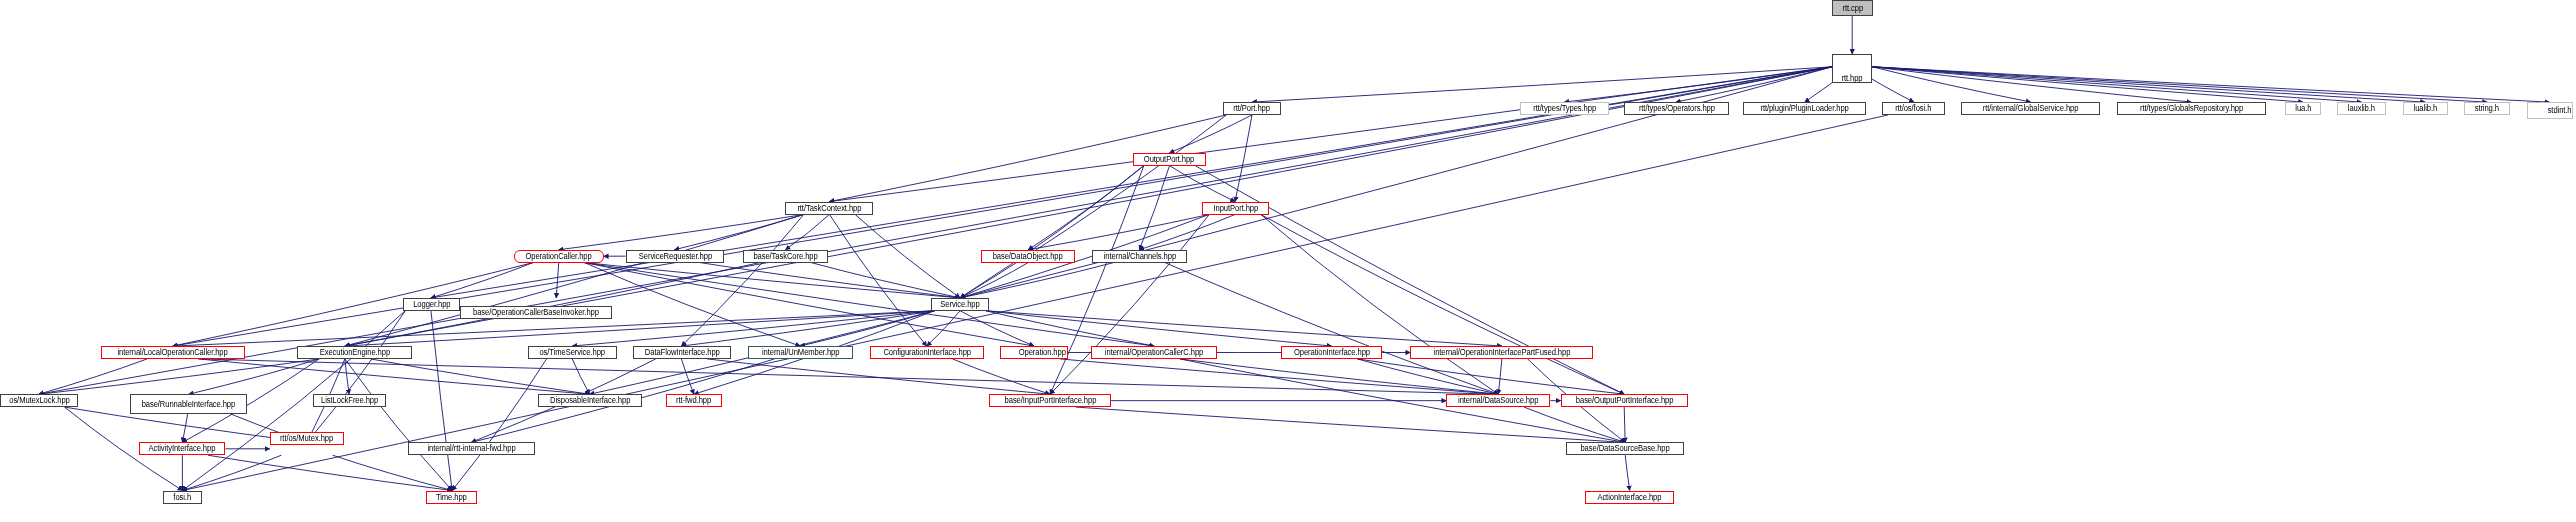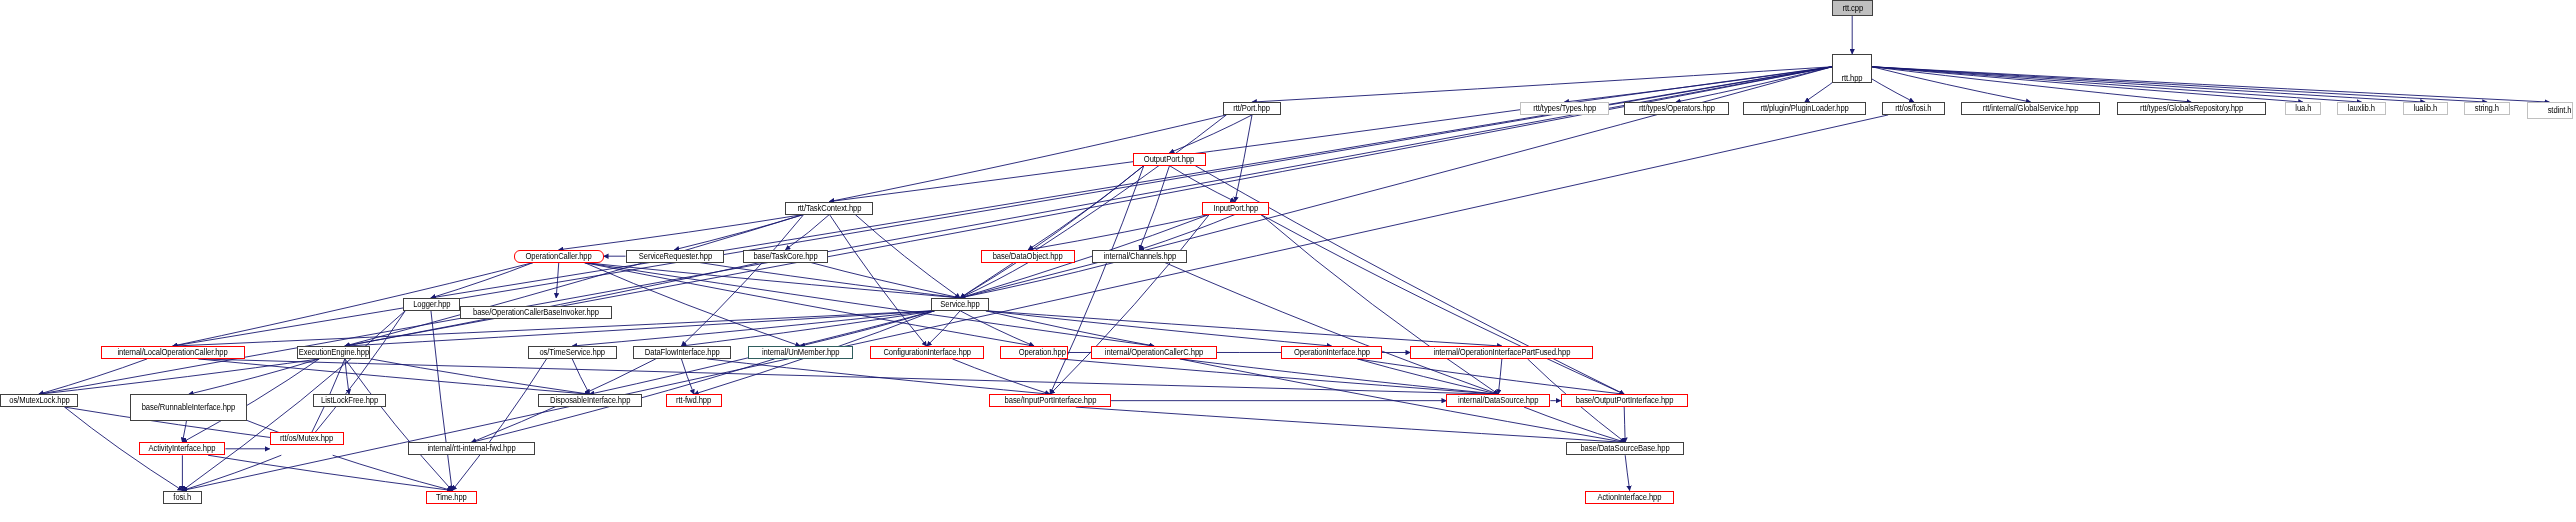--- a/index.html
+++ b/index.html
@@ -259,21 +259,21 @@
       </div>
       <div class="gnode " style="left: 460px; top: 298px; width: 152px; height: 13px; margin-top: 8px;">
         <span class="lbl">base/OperationCallerBaseInvoker.hpp</span>
       </div>
       <div class="gnode " style="left: 931px; top: 298px; width: 58px; height: 13px;">
         <span class="lbl">Service.hpp</span>
       </div>
       <div class="gnode red" style="left: 101px; top: 346px; width: 144px; height: 13px;">
         <span class="lbl">internal/LocalOperationCaller.hpp</span>
       </div>
-      <div class="gnode " style="left: 297px; top: 346px; width: 73px; height: 13px;">
+      <div class="gnode " style="left: 297px; top: 346px; width: 115px; height: 13px;">
         <span class="lbl">ExecutionEngine.hpp</span>
       </div>
       <div class="gnode " style="left: 528px; top: 346px; width: 89px; height: 13px;">
         <span class="lbl">os/TimeService.hpp</span>
       </div>
       <div class="gnode " style="left: 633px; top: 346px; width: 98px; height: 13px;">
         <span class="lbl">DataFlowInterface.hpp</span>
       </div>
       <div class="gnode teal" style="left: 748px; top: 346px; width: 105px; height: 13px;">
         <span class="lbl">internal/UnMember.hpp</span>
@@ -289,21 +289,21 @@
       </div>
       <div class="gnode red" style="left: 1281px; top: 346px; width: 101px; height: 13px;">
         <span class="lbl">OperationInterface.hpp</span>
       </div>
       <div class="gnode red" style="left: 1410px; top: 346px; width: 183px; height: 13px;">
         <span class="lbl">internal/OperationInterfacePartFused.hpp</span>
       </div>
       <div class="gnode " style="left: 0px; top: 394px; width: 78px; height: 13px;">
         <span class="lbl">os/MutexLock.hpp</span>
       </div>
-      <div class="gnode " style="left: 130px; top: 394px; width: 117px; height: 27px;">
+      <div class="gnode " style="left: 130px; top: 394px; width: 117px; height: 20px;">
         <span class="lbl">base/RunnableInterface.hpp</span>
       </div>
       <div class="gnode " style="left: 313px; top: 394px; width: 73px; height: 13px;">
         <span class="lbl">ListLockFree.hpp</span>
       </div>
       <div class="gnode " style="left: 538px; top: 394px; width: 104px; height: 13px;">
         <span class="lbl">DisposableInterface.hpp</span>
       </div>
       <div class="gnode red" style="left: 666px; top: 394px; width: 56px; height: 13px;">
         <span class="lbl">rtt-fwd.hpp</span>

